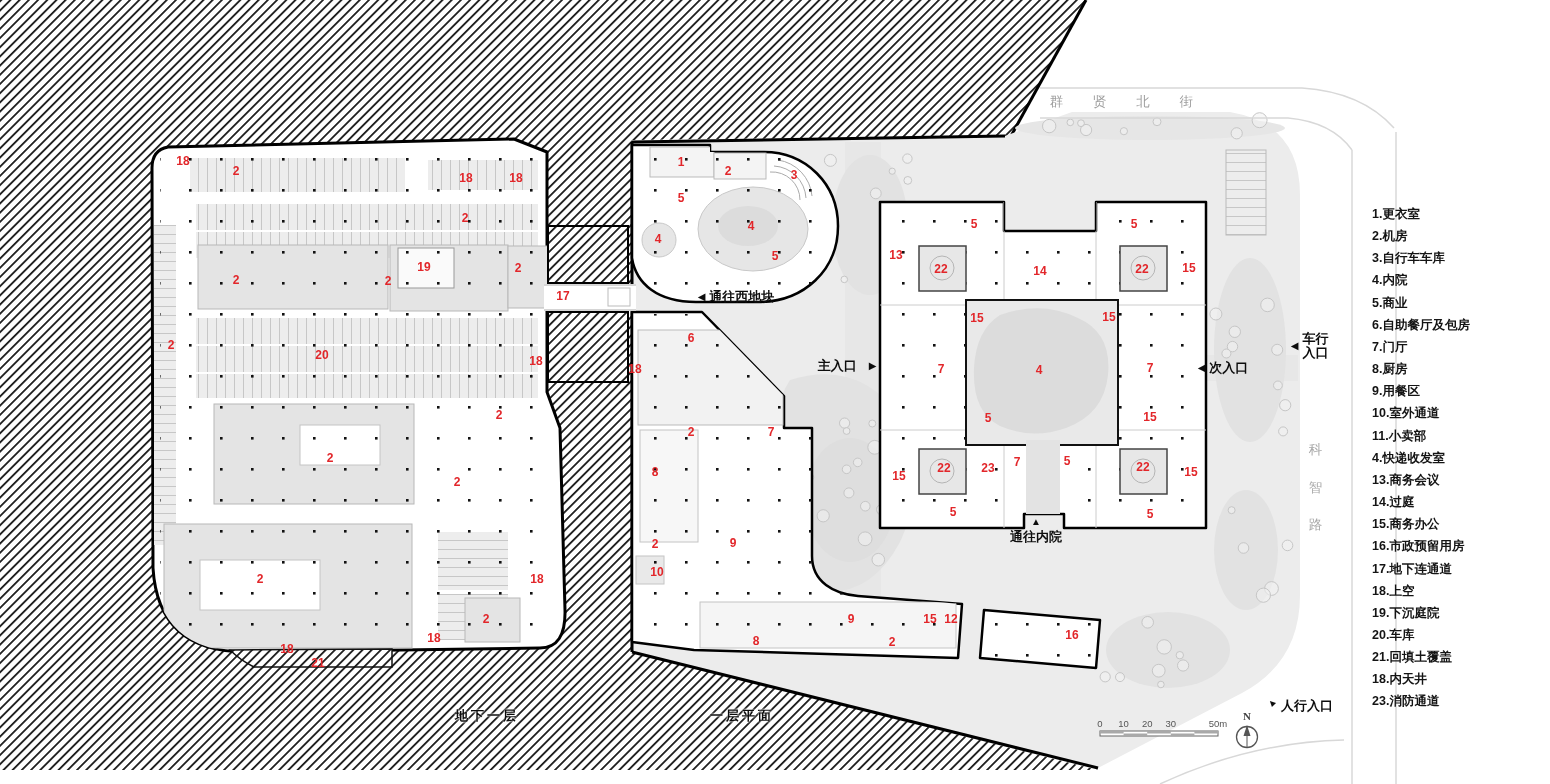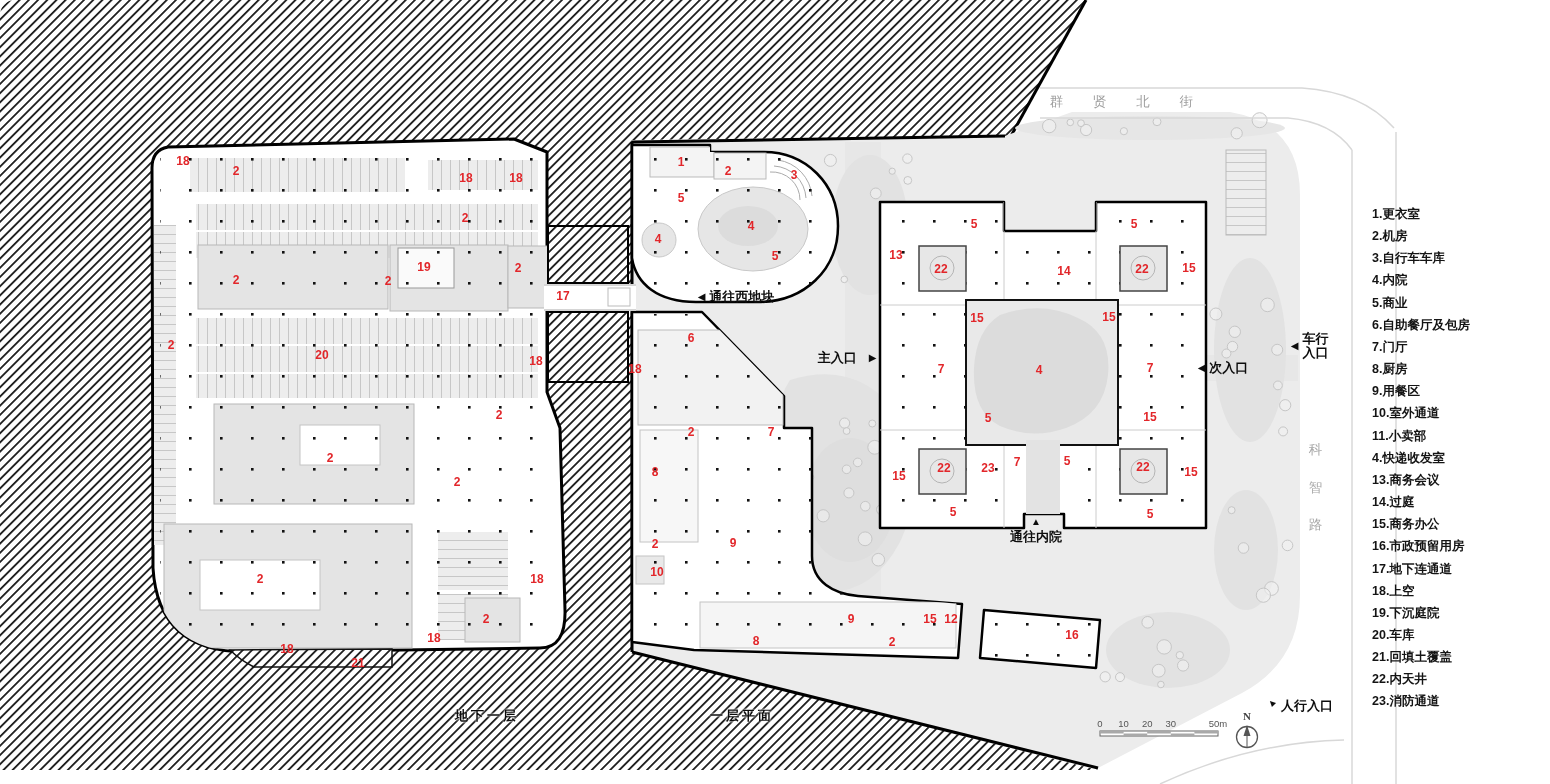--- a/index.html
+++ b/index.html
@@ -1,17 +1,17 @@
 <!DOCTYPE html>
 <html><head>
 <meta charset="utf-8">
 <style>
   html,body{margin:0;padding:0;background:#fff;}
   #canvas{position:relative;width:1550px;height:784px;background:#fff;overflow:hidden;
-          font-family:"Liberation Sans","DejaVu Sans",sans-serif;border-radius:15px;}
+          font-family:"Liberation Sans","DejaVu Sans",sans-serif;}
   svg{position:absolute;left:0;top:0;}
   #labels-layer{position:absolute;left:0;top:0;width:1550px;height:784px;pointer-events:none;}
   .red-label{position:absolute;transform:translate(-50%,-50%);
              font:bold 12px "Liberation Sans","DejaVu Sans",sans-serif;color:#e2262a;white-space:nowrap;}
   .anno{position:absolute;transform:translate(-50%,-50%);display:flex;align-items:center;gap:4px;
         font:bold 13px "Liberation Sans","DejaVu Sans",sans-serif;color:#0d0d0d;white-space:nowrap;}
   .anno .arrow{font-size:10px;line-height:1;}
   .anno.v{flex-direction:column;gap:1px;}
   .anno .stacked{width:2.2em;white-space:normal;line-height:1.1;text-align:left;}
   .anno .nw{display:inline-block;transform:rotate(-45deg);position:relative;top:-3px;}
@@ -326,34 +326,34 @@
       <div class="red-label" style="left: 322px; top: 355px;">20</div>
       <div class="red-label" style="left: 536px; top: 361px;">18</div>
       <div class="red-label" style="left: 499px; top: 415px;">2</div>
       <div class="red-label" style="left: 330px; top: 458px;">2</div>
       <div class="red-label" style="left: 457px; top: 482px;">2</div>
       <div class="red-label" style="left: 537px; top: 579px;">18</div>
       <div class="red-label" style="left: 260px; top: 579px;">2</div>
       <div class="red-label" style="left: 486px; top: 619px;">2</div>
       <div class="red-label" style="left: 434px; top: 638px;">18</div>
       <div class="red-label" style="left: 287px; top: 649px;">18</div>
-      <div class="red-label" style="left: 318px; top: 663px; margin-left: 40px;">21</div>
+      <div class="red-label" style="left: 318px; top: 663px;">21</div>
       <div class="red-label" style="left: 681px; top: 162px;">1</div>
       <div class="red-label" style="left: 728px; top: 171px;">2</div>
       <div class="red-label" style="left: 794px; top: 175px;">3</div>
       <div class="red-label" style="left: 681px; top: 198px;">5</div>
       <div class="red-label" style="left: 751px; top: 226px;">4</div>
       <div class="red-label" style="left: 974px; top: 224px;">5</div>
       <div class="red-label" style="left: 1134px; top: 224px;">5</div>
       <div class="red-label" style="left: 658px; top: 239px;">4</div>
       <div class="red-label" style="left: 896px; top: 255px;">13</div>
       <div class="red-label" style="left: 775px; top: 256px;">5</div>
       <div class="red-label" style="left: 1189px; top: 268px;">15</div>
       <div class="red-label" style="left: 941px; top: 269px;">22</div>
-      <div class="red-label" style="left: 1040px; top: 271px; margin-left: 24px;">14</div>
+      <div class="red-label" style="left: 1040px; top: 271px;">14</div>
       <div class="red-label" style="left: 1142px; top: 269px;">22</div>
       <div class="red-label" style="left: 977px; top: 318px;">15</div>
       <div class="red-label" style="left: 1109px; top: 317px;">15</div>
       <div class="red-label" style="left: 691px; top: 338px;">6</div>
       <div class="red-label" style="left: 635px; top: 369px;">18</div>
       <div class="red-label" style="left: 941px; top: 369px;">7</div>
       <div class="red-label" style="left: 1039px; top: 370px;">4</div>
       <div class="red-label" style="left: 1150px; top: 368px;">7</div>
       <div class="red-label" style="left: 1150px; top: 417px;">15</div>
       <div class="red-label" style="left: 988px; top: 418px;">5</div>
@@ -375,21 +375,21 @@
       <div class="red-label" style="left: 851px; top: 619px;">9</div>
       <div class="red-label" style="left: 930px; top: 619px;">15</div>
       <div class="red-label" style="left: 951px; top: 619px;">12</div>
       <div class="red-label" style="left: 1072px; top: 635px;">16</div>
       <div class="red-label" style="left: 756px; top: 641px;">8</div>
       <div class="red-label" style="left: 892px; top: 642px;">2</div>
       <div class="anno" style="left: 736px; top: 297px;">
         <span class="arrow">◀</span>
         <span>通往西地块</span>
       </div>
-      <div class="anno" style="left: 847px; top: 358px; gap: 12px;">
+      <div class="anno" style="left: 847px; top: 366px; gap: 12px;">
         <span>主入口</span>
         <span class="arrow">▶</span>
       </div>
       <div class="anno" style="left: 1223px; top: 368px;">
         <span class="arrow">◀</span>
         <span>次入口</span>
       </div>
       <div class="anno v" style="left: 1036px; top: 531px;">
         <span class="arrow">▲</span>
         <span>通往内院</span>
@@ -424,17 +424,17 @@
       <li>4.快递收发室</li>
       <li>13.商务会议</li>
       <li>14.过庭</li>
       <li>15.商务办公</li>
       <li>16.市政预留用房</li>
       <li>17.地下连通道</li>
       <li>18.上空</li>
       <li>19.下沉庭院</li>
       <li>20.车库</li>
       <li>21.回填土覆盖</li>
-      <li>22.内天井</li>
+      <li>18.内天井</li>
       <li>23.消防通道</li>
     </ul>
 
 </div>
 
 </body></html>

